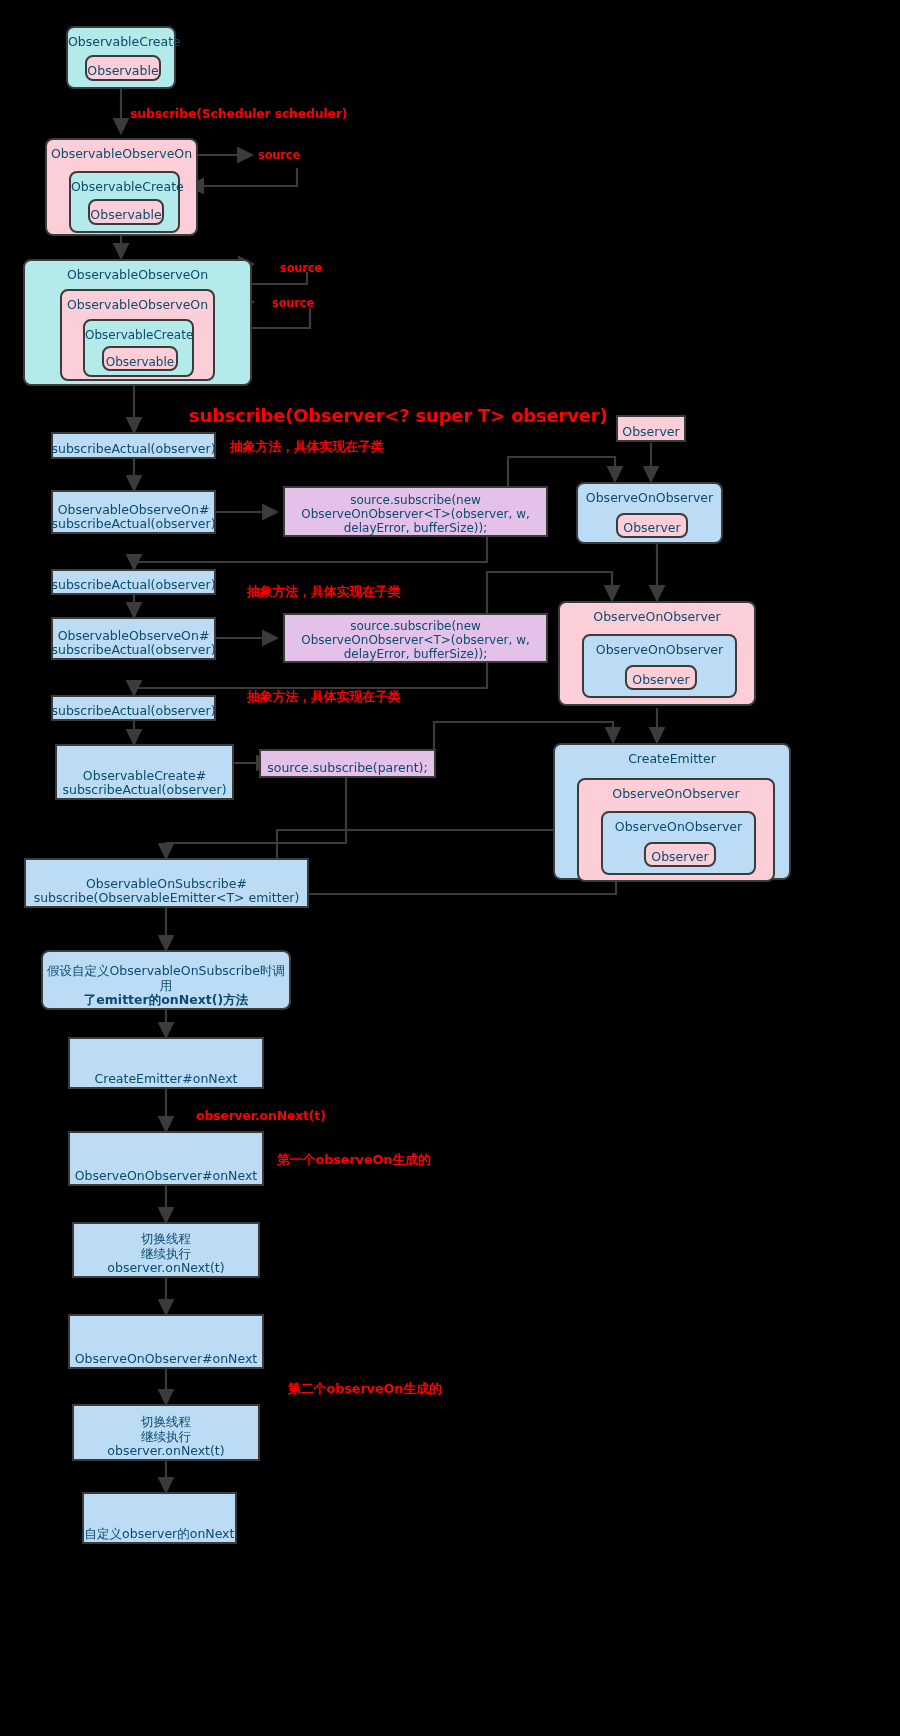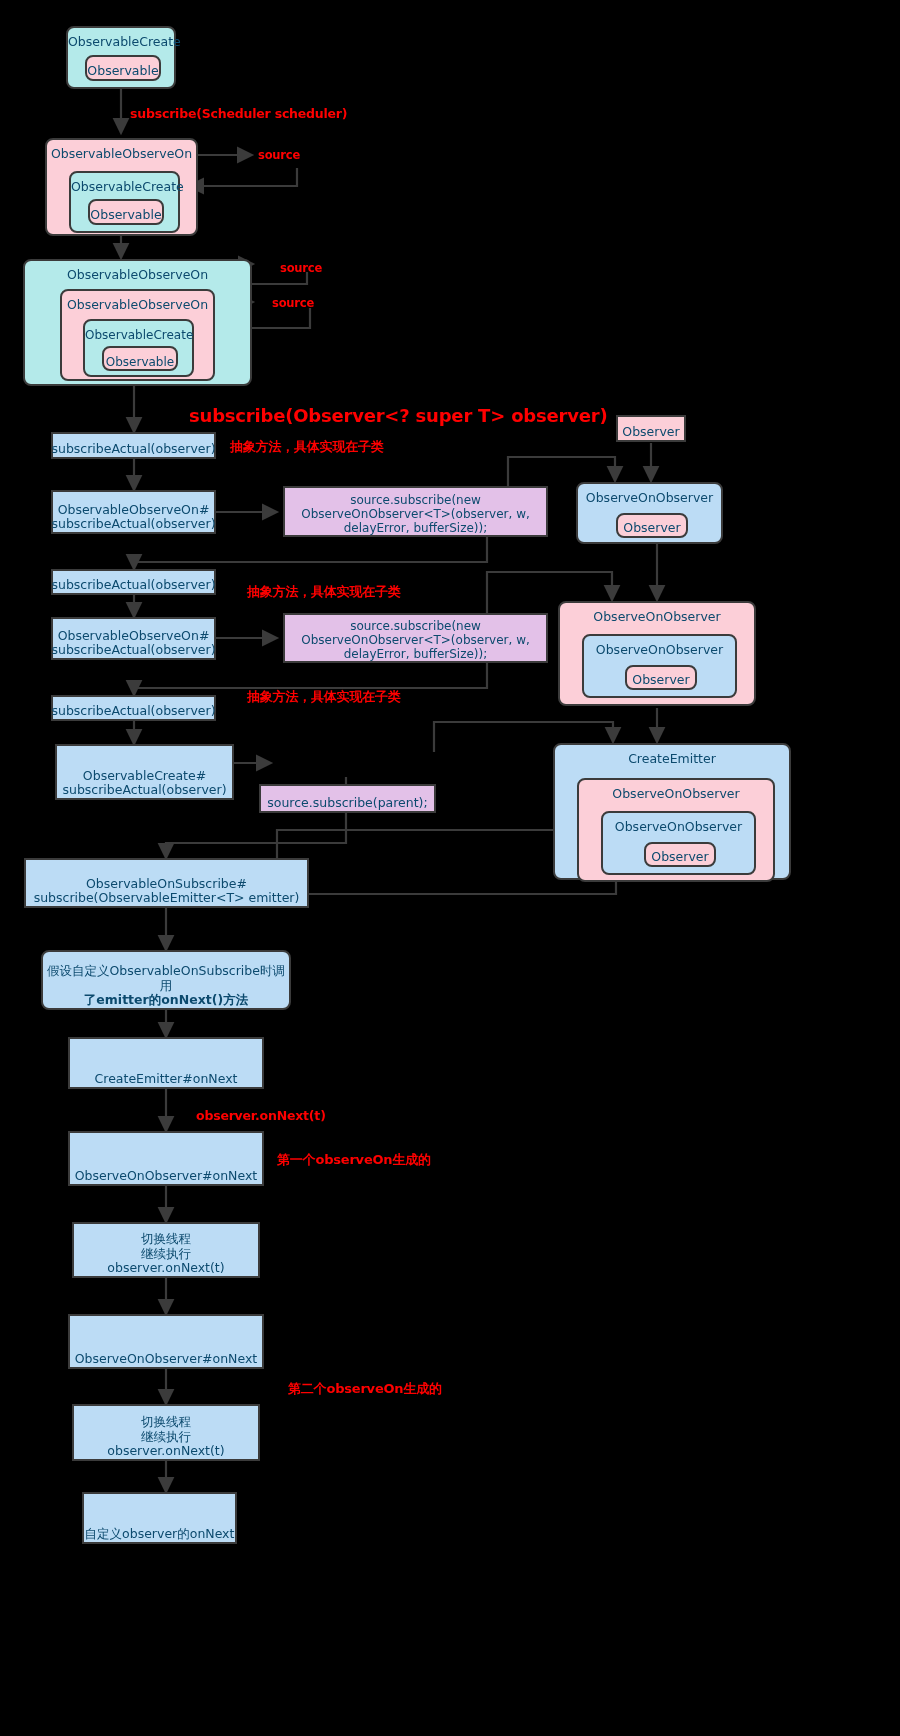--- a/index.html
+++ b/index.html
@@ -180,21 +180,21 @@
 
   <div class="node blue vcenter" style="left:51px;top:695px;width:165px;height:26px;font-size:12.5px;">
       <span>subscribeActual(observer)</span>
     </div>
 
   <div class="node blue vcenter" style="left:43px;top:744px;width:179px;height:56px;font-size:12.5px;margin-left:12px;">
     <span>ObservableCreate#</span>
     <span>subscribeActual(observer)</span>
   </div>
 
-  <div class="node purple vcenter" style="left:259px;top:749px;width:177px;height:29px;font-size:12.5px;margin-top:35px;">
+  <div class="node purple vcenter" style="left:259px;top:749px;width:177px;height:29px;font-size:12.5px;">
       <span>source.subscribe(parent);</span>
     </div>
 
   <div class="node blue vcenter" style="left:24px;top:858px;width:285px;height:50px;font-size:12.5px;">
     <span>ObservableOnSubscribe#</span>
     <span>subscribe(ObservableEmitter&lt;T&gt; emitter)</span>
   </div>
 
   <div class="node pink vcenter" style="left:616px;top:415px;width:70px;height:27px;font-size:12.5px;">
       <span>Observer</span>

